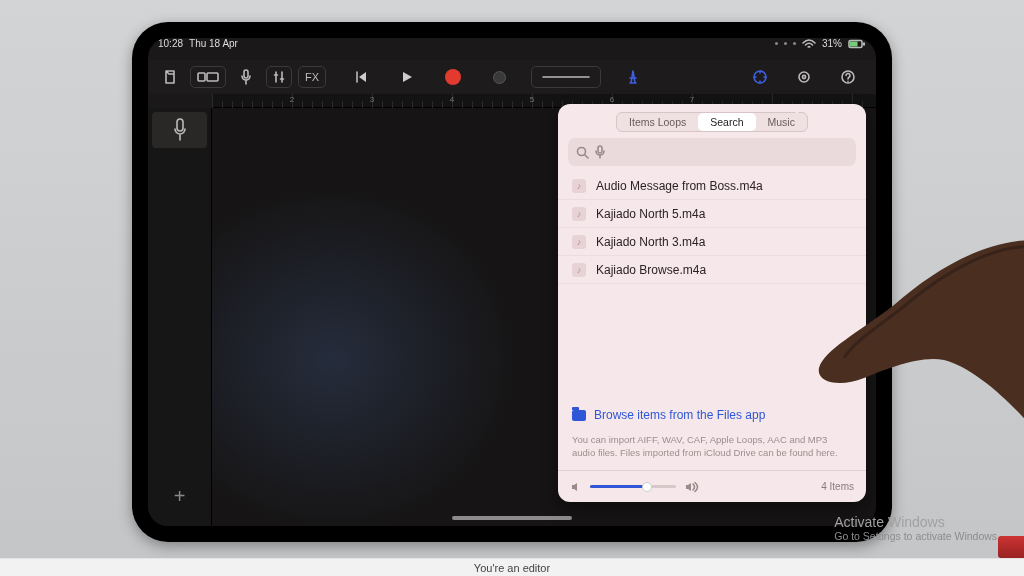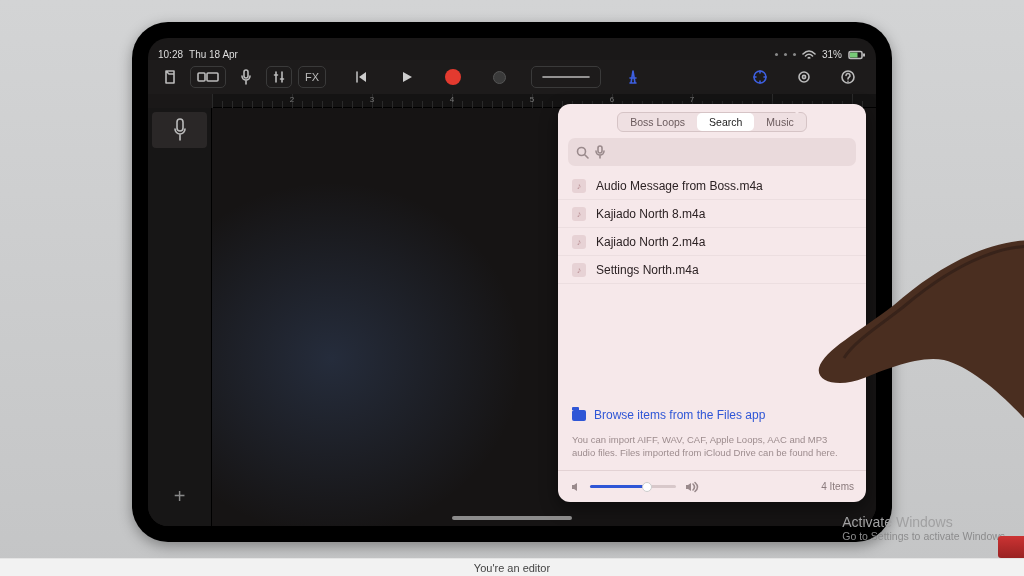--- a/index.html
+++ b/index.html
@@ -7,21 +7,21 @@
   .stage { position:relative; width:1024px; height:576px; background:linear-gradient(180deg,#d3d4d5 0%, #c4c5c6 100%); }
   .ipad {
     position:absolute; left:132px; top:22px; width:760px; height:520px;
     background:#000; border-radius:36px; box-shadow:0 4px 14px rgba(0,0,0,.35);
     padding:16px;
   }
   .screen {
     width:100%; height:100%; background:#1a1818; border-radius:20px; overflow:hidden; position:relative;
   }
   .statusbar {
-    height:22px; display:flex; align-items:flex-end; justify-content:space-between;
+    height:22px; display:flex; align-items:flex-start; justify-content:space-between;
     padding:0 10px; color:#ddd; font-size:10px;
   }
   .statusbar .left, .statusbar .right { display:flex; align-items:center; gap:6px; }
   .dot { width:3px; height:3px; border-radius:50%; background:#888; }
 
   .toolbar {
     height:34px; display:flex; align-items:center; color:#ccc; padding:0 8px; gap:6px;
     background:#1d1b1b; position:relative;
   }
   .tb-btn { width:28px; height:24px; display:flex; align-items:center; justify-content:center; border-radius:4px; }
@@ -85,21 +85,21 @@
   .volbar .slider .knob { position:absolute; left:66%; top:50%; width:10px; height:10px; background:#fff; border:1px solid #ccc; border-radius:50%; transform:translate(-50%,-50%); }
   .volbar .count { margin-left:auto; }
 
   
   svg { display:block; }
   .ic { stroke:#bbb; stroke-width:1.6; fill:none; stroke-linecap:round; stroke-linejoin:round; }
   .ic-blue { stroke:#3d5fe0; }
   .ic-dark { stroke:#9a8a8c; }
 
   
-  .watermark { position:absolute; right:16px; bottom:34px; text-align:left; color:#8f8f90; }
+  .watermark { position:absolute; right:24px; bottom:34px; text-align:left; color:#8f8f90; }
   .watermark .t1 { font-size:14px; color:#a1a1a2; }
   .watermark .t2 { font-size:10.5px; color:#8c8c8d; }
 
   
   .caption { position:absolute; left:0; right:0; bottom:0; height:18px; background:#f2f2f2; display:flex; align-items:center; justify-content:center; font-size:11px; color:#444; border-top:1px solid #e4e4e4; }
 
   
   .cornerbadge { position:absolute; right:0; bottom:18px; width:26px; height:22px; background:linear-gradient(#c33,#922); border-radius:3px 0 0 3px; }
 
   
@@ -298,21 +298,21 @@
               </svg>
           </div>
           <div class="addtrack">+</div>
         </div>
         <div class="timeline"></div>
       </div>
 
       <div class="popover">
         <div class="segbar">
           <div class="segmented">
-            <div class="seg">Boss Loops</div>
+            <div class="seg">Items Loops</div>
             <div class="seg active">Search</div>
             <div class="seg">Music</div>
           </div>
         </div>
         <div class="searchwrap">
           <div class="searchbox">
             <svg width="13" height="13">
                 <circle class="ic ic-dark" cx="5.5" cy="5.5" r="4"></circle>
                 <path class="ic ic-dark" d="M9 9l3 3"></path>
               </svg>
@@ -322,29 +322,29 @@
               </svg>
           </div>
         </div>
         <div class="filelist">
           <div class="filerow">
               <span class="ficon">♪</span>
               <span>Audio Message from Boss.m4a</span>
             </div>
           <div class="filerow">
               <span class="ficon">♪</span>
-              <span>Kajiado North 8.m4a</span>
+              <span>Kajiado North 5.m4a</span>
             </div>
           <div class="filerow">
               <span class="ficon">♪</span>
-              <span>Kajiado North 2.m4a</span>
+              <span>Kajiado North 3.m4a</span>
             </div>
           <div class="filerow">
               <span class="ficon">♪</span>
-              <span>Settings North.m4a</span>
+              <span>Kajiado Browse.m4a</span>
             </div>
         </div>
         <div class="filler"></div>
         <div class="browse-link">
           <span class="folder-ic"></span>
           <span>Browse items from the Files app</span>
         </div>
         <div class="hint">You can import AIFF, WAV, CAF, Apple Loops, AAC and MP3 audio files. Files imported from iCloud Drive can be found here.</div>
         <div class="volbar">
           <svg width="12" height="12">

